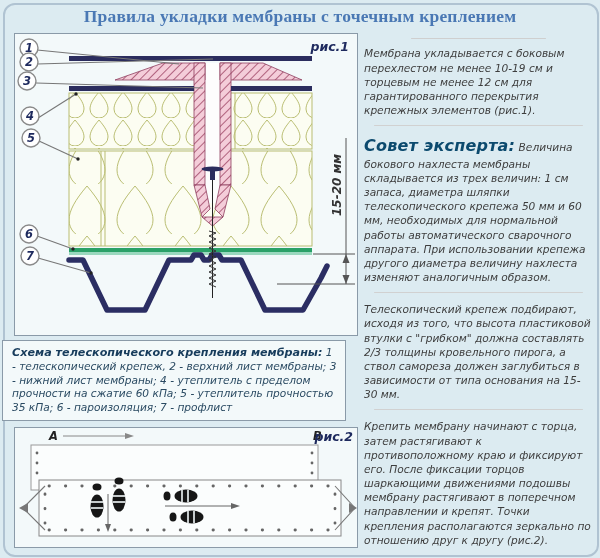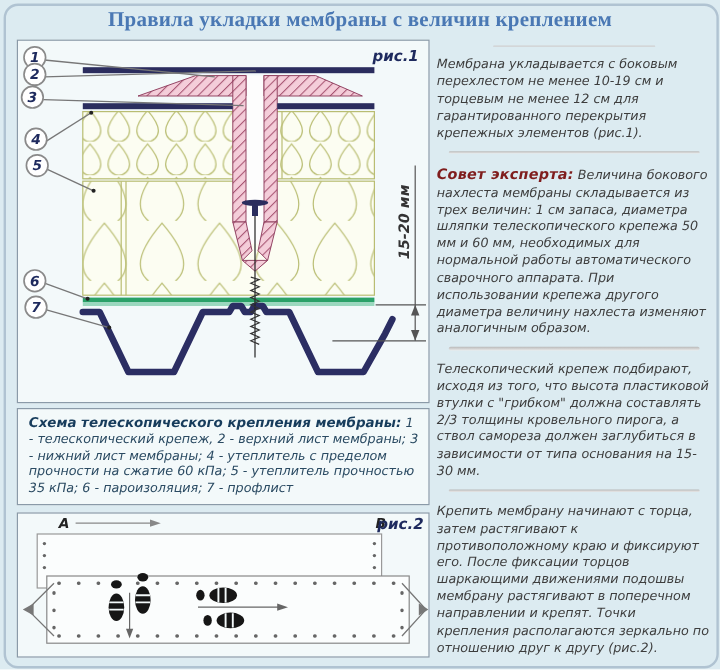--- a/index.html
+++ b/index.html
@@ -17,55 +17,55 @@
     position:absolute;left:0;top:6px;width:600px;text-align:center;
     font-family:"Liberation Serif","DejaVu Serif",serif;
     font-weight:bold;font-size:17.5px;color:#4a78b4;letter-spacing:0.2px;
   }
   .panel{
     position:absolute;background:#f3f9fa;border:1px solid #8a9aa8;
     box-sizing:border-box;
   }
   .fig1-panel{left:14px;top:33px;width:344px;height:303px;}
   .caption-box{
-    position:absolute;left:14px;top:340px;width:344px;height:81px;
+    position:absolute;left:2px;top:340px;width:344px;height:81px;
     background:#f3f9fa;border:1px solid #8a9aa8;box-sizing:border-box;
     padding:5px 8px 4px 9px;
   }
   .caption-box p{
     margin:0;font-size:10.6px;line-height:1.27;font-style:italic;color:#2a4a62;
   }
   .caption-box .cap-title{font-weight:bold;color:#173c5c;font-size:11.2px;}
   .fig2-panel{left:14px;top:427px;width:344px;height:121px;}
   .article{
     position:absolute;left:362px;top:33px;width:233px;height:516px;
     display:flex;flex-direction:column;
   }
   .article p{
     margin:0;padding:3px 2px 2px 2px;
     font-size:10.6px;line-height:1.34;font-style:italic;color:#3d3d3d;
   }
   .advice-lead{
-    font-weight:bold;font-size:12px;color:#7f1d1d;letter-spacing:0.2px;
+    font-weight:bold;font-size:16px;color:#0c4a6e;letter-spacing:0.2px;
   }
   .sep{
     align-self:center;width:90%;height:4px;margin:6px 0 6px 0;border-radius:2px;
     background:linear-gradient(#b9b9b9,#e9e9e9);
   }
   .sep.thin{width:58%;height:2px;background:#cfcfcf;margin:5px 0 5px 0;}
   svg{display:block;}
   text{font-family:"DejaVu Sans",sans-serif;}
 </style>
 </head>
 <body>
 
 <div class="page">
   <div class="frame"></div>
 
-  <div class="title">Правила укладки мембраны с величин креплением</div>
+  <div class="title">Правила укладки мембраны с точечным креплением</div>
 
   <div class="panel fig1-panel">
     <svg width="342" height="301" viewBox="0 0 342 301">
       <defs>
         <pattern id="hatch" width="6" height="6" patternUnits="userSpaceOnUse" patternTransform="rotate(45)">
           <rect width="6" height="6" fill="#f4cdd9"></rect>
           <line x1="0" y1="0" x2="0" y2="6" stroke="#a85573" stroke-width="1.8"></line>
         </pattern>
         <pattern id="drops1" width="24" height="28" patternUnits="userSpaceOnUse">
           <path d="M12,2 C18,9 21,14 21,19 A9,9 0 1 1 3,19 C3,14 6,9 12,2 Z" fill="none" stroke="#b9bd72" stroke-width="1"></path>

